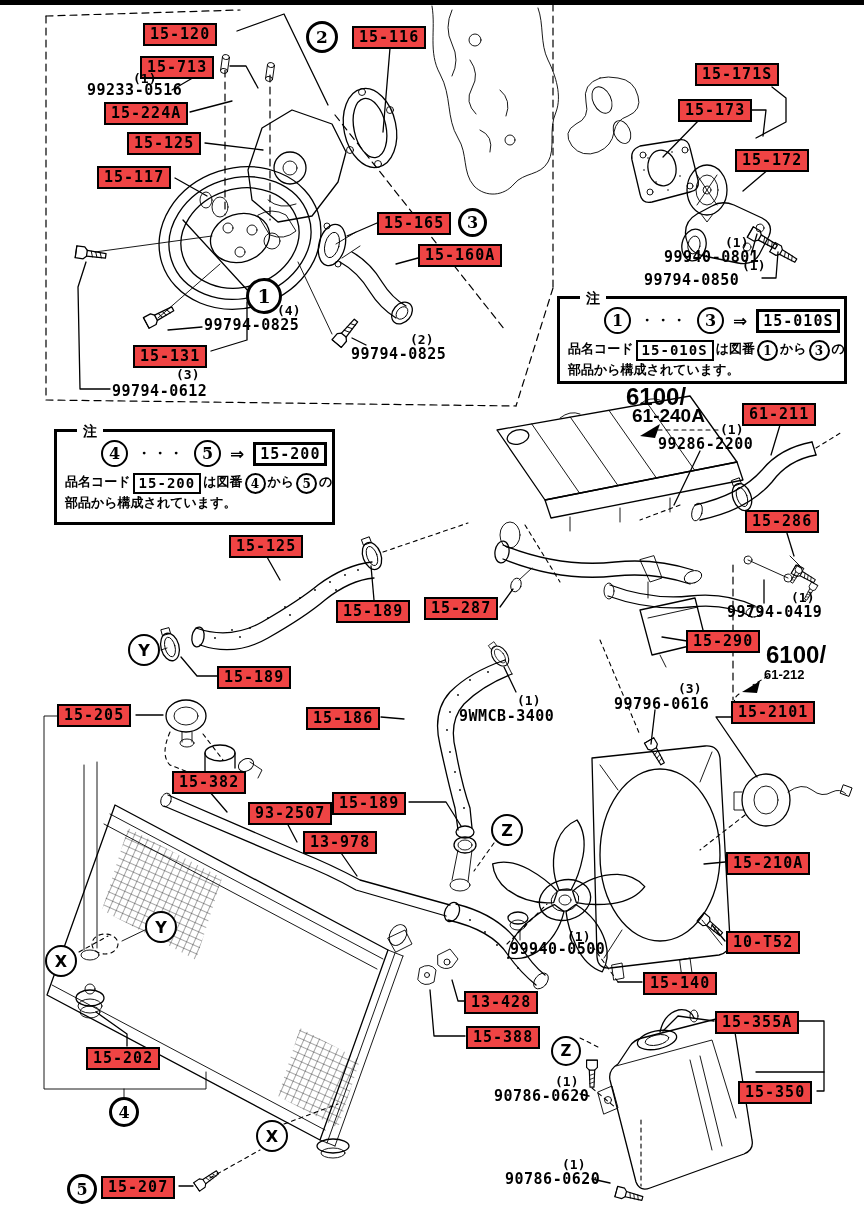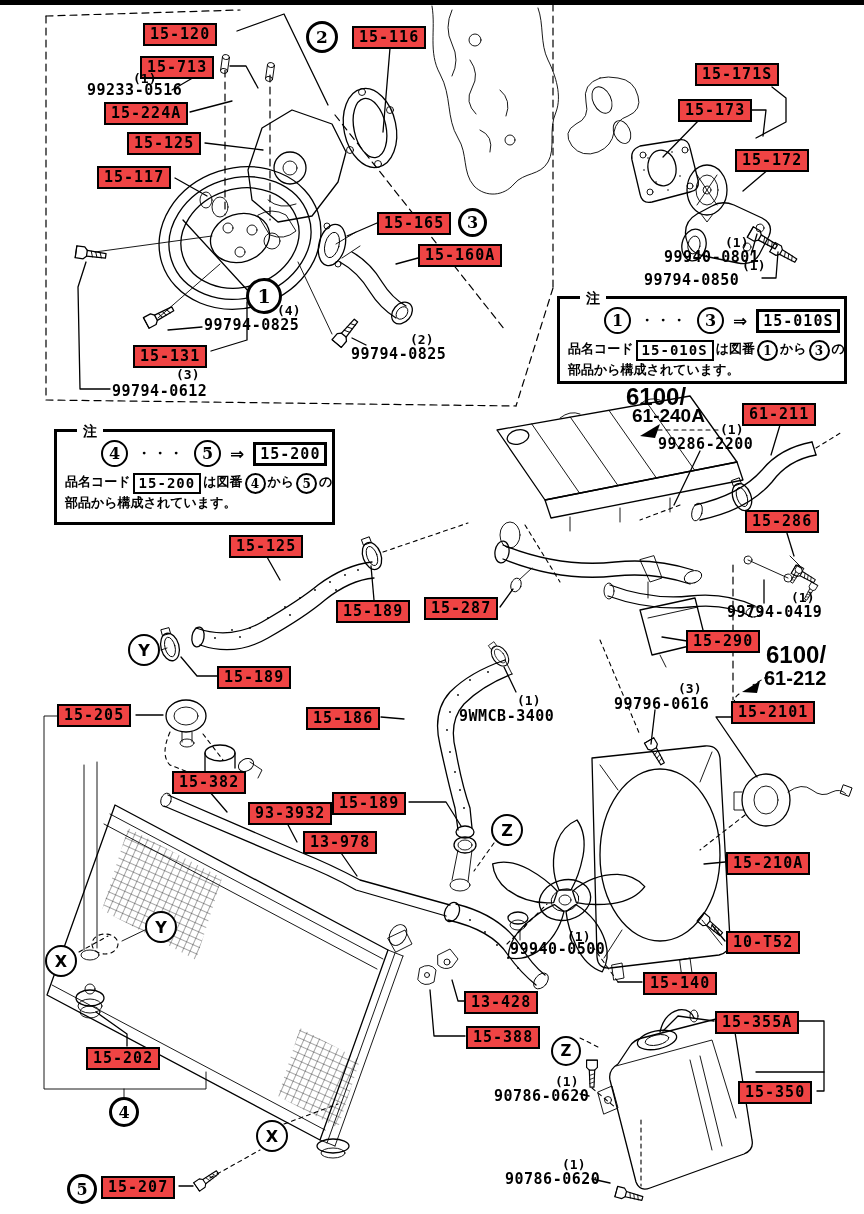--- a/index.html
+++ b/index.html
@@ -443,21 +443,21 @@
   <div class="pb" style="left:742px;top:403px">61-211</div>
   <div class="pb" style="left:745px;top:510px">15-286</div>
   <div class="pb" style="left:686px;top:630px">15-290</div>
   <div class="pb" style="left:731px;top:701px">15-2101</div>
   <div class="pb" style="left:229px;top:535px">15-125</div>
   <div class="pb" style="left:336px;top:600px">15-189</div>
   <div class="pb" style="left:424px;top:597px">15-287</div>
   <div class="pb" style="left:217px;top:666px">15-189</div>
   <div class="pb" style="left:57px;top:704px">15-205</div>
   <div class="pb" style="left:172px;top:771px">15-382</div>
-  <div class="pb" style="left:248px;top:802px">93-3932</div>
+  <div class="pb" style="left:248px;top:802px">93-2507</div>
   <div class="pb" style="left:303px;top:831px">13-978</div>
   <div class="pb" style="left:306px;top:707px">15-186</div>
   <div class="pb" style="left:332px;top:792px">15-189</div>
   <div class="pb" style="left:726px;top:852px">15-210A</div>
   <div class="pb" style="left:726px;top:931px">10-T52</div>
   <div class="pb" style="left:643px;top:972px">15-140</div>
   <div class="pb" style="left:464px;top:991px">13-428</div>
   <div class="pb" style="left:466px;top:1026px">15-388</div>
   <div class="pb" style="left:86px;top:1047px">15-202</div>
   <div class="pb" style="left:101px;top:1176px">15-207</div>
@@ -500,21 +500,21 @@
   <div class="cletter" style="left:128px;top:634px">Y</div>
   <div class="cletter" style="left:145px;top:911px">Y</div>
   <div class="cletter" style="left:45px;top:945px">X</div>
   <div class="cletter" style="left:256px;top:1120px">X</div>
   <div class="cletter" style="left:491px;top:814px">Z</div>
   <div class="cletter" style="left:551px;top:1036px;width:30px;height:30px;font-size:15px">Z</div>
 
   <div class="aref" style="left:626px;top:383px;font-size:24px">6100/</div>
   <div class="aref" style="left:632px;top:405px;font-size:19px">61-240A</div>
   <div class="aref" style="left:766px;top:641px;font-size:24px">6100/</div>
-  <div class="aref" style="left:764px;top:667px;font-size:20px">61-212</div>
+  <div class="aref" style="left:764px;top:667px;font-size:13px">61-212</div>
 
   <div class="note" style="left:557px;top:296px;width:290px;height:88px">
     <span class="note-tag">注</span>
     <div class="nrow1">
       <span class="ic big">1</span>
       <span class="dots">・・・</span>
       <span class="ic big">3</span>
       <span class="arr">⇒</span>
       <span class="codebox">15-010S</span>
     </div>

